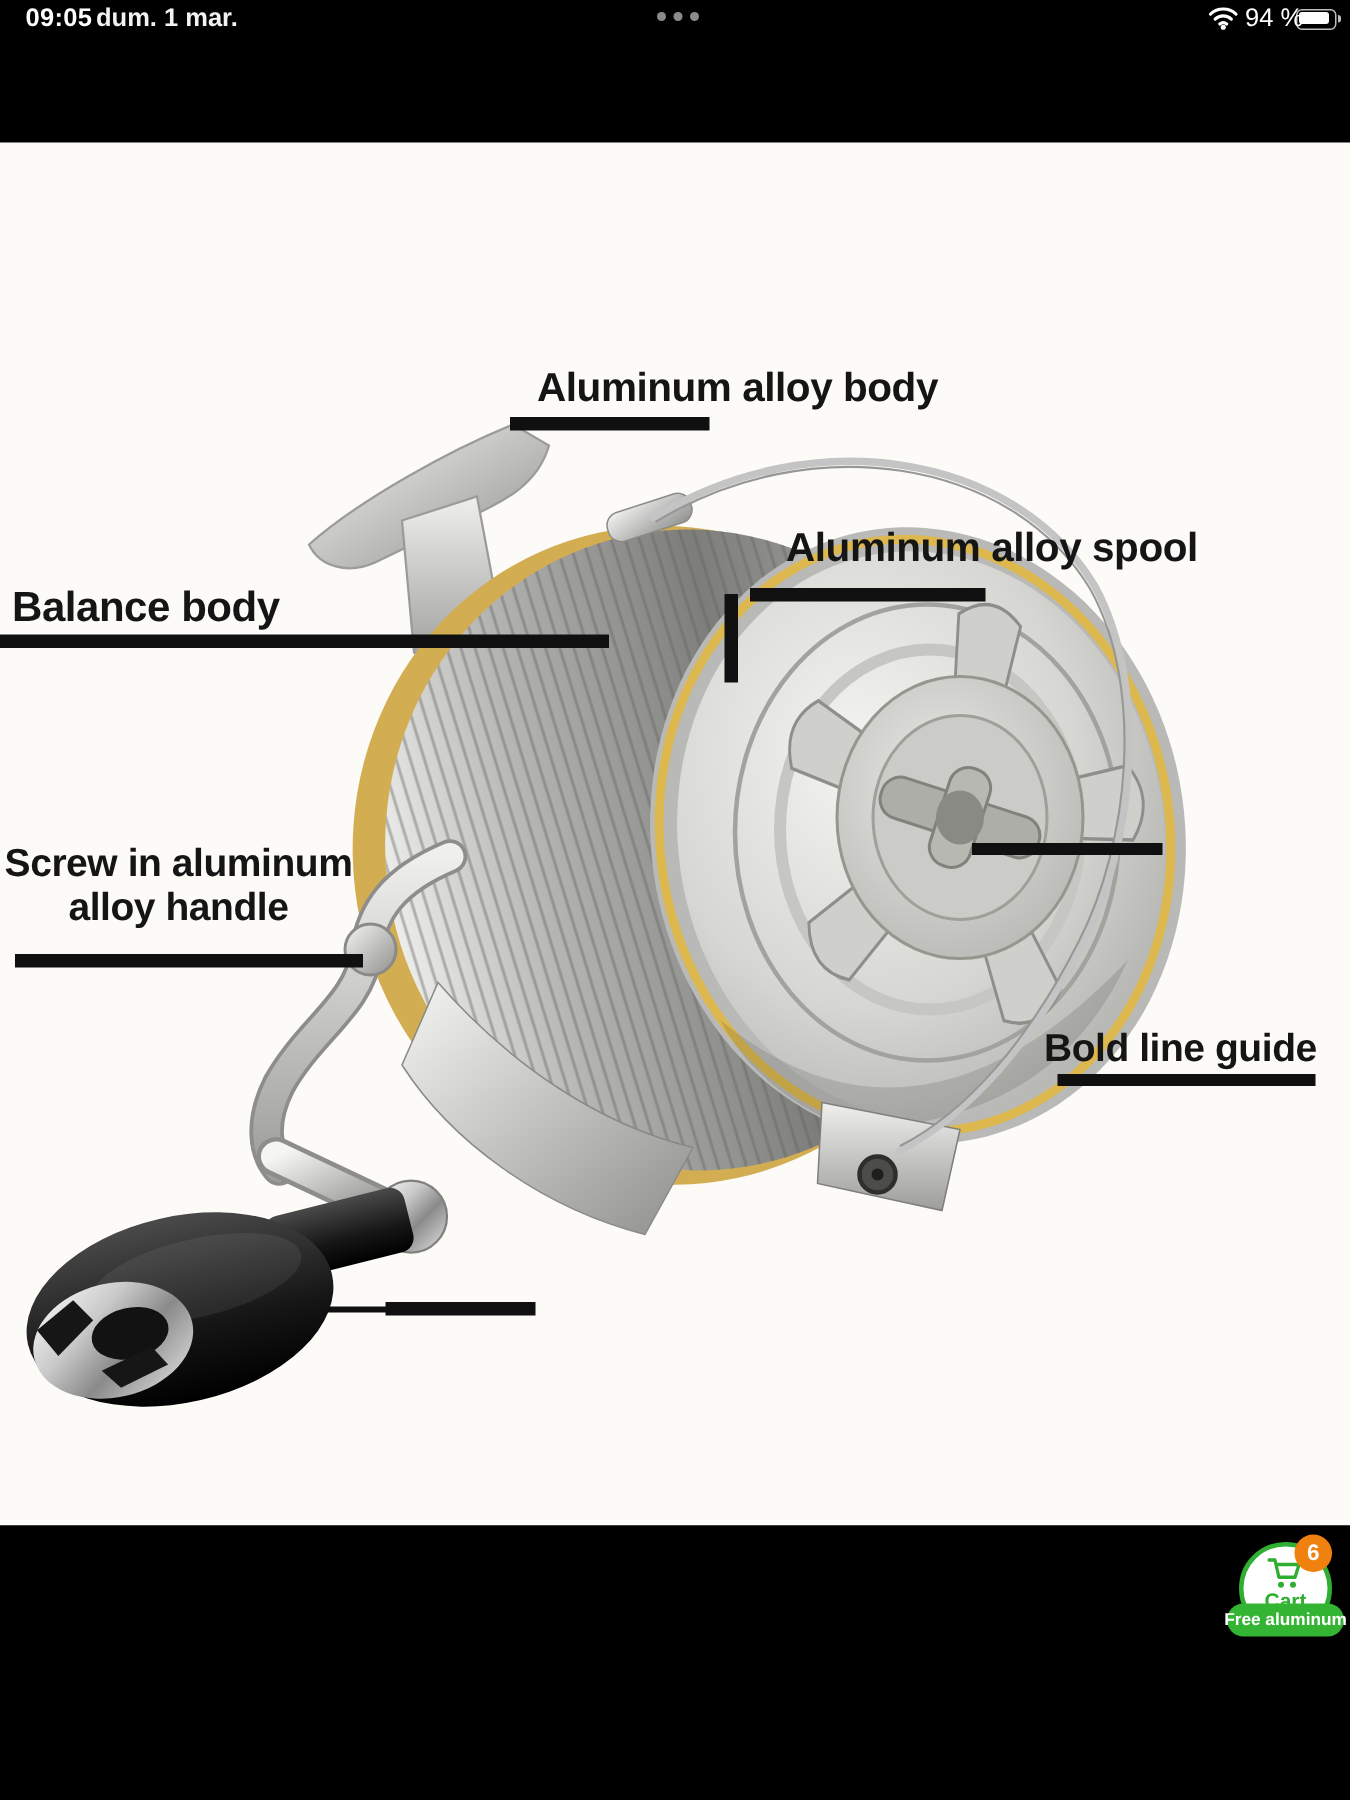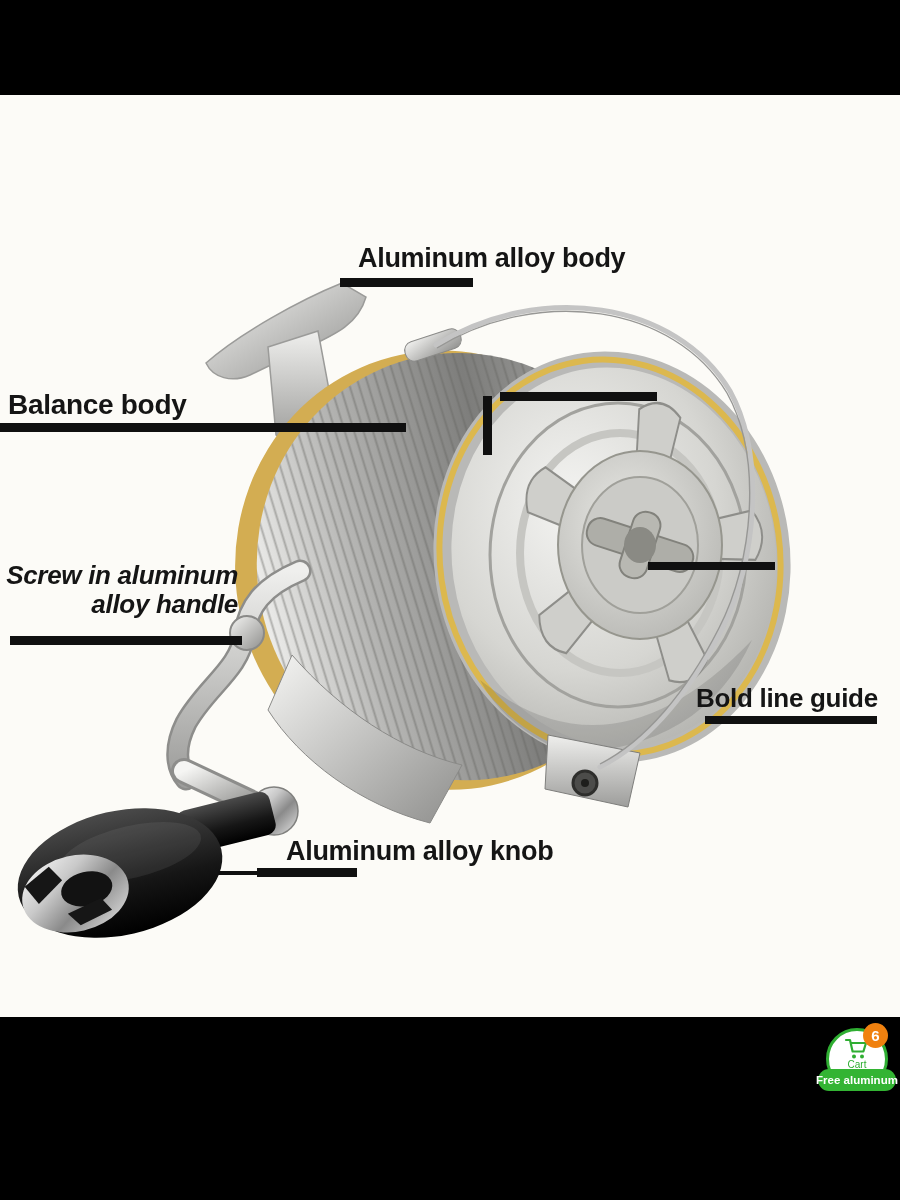--- a/index.html
+++ b/index.html
@@ -14,41 +14,63 @@
   .sb-wifi{position:absolute;left:805px;top:4px;}
   .sb-batt-pct{position:absolute;left:830px;top:2px;font-size:17px;font-weight:500;}
   .sb-batt{position:absolute;left:864px;top:6px;width:25px;height:12px;border:1px solid rgba(255,255,255,.75);border-radius:4px;}
   .sb-batt .fill{position:absolute;left:1px;top:1px;width:20px;height:8px;background:#fff;border-radius:2px;}
   .sb-batt .tip{position:absolute;right:-4px;top:3px;width:2.5px;height:5px;background:rgba(255,255,255,.75);border-radius:0 2px 2px 0;}
   
   .photo{position:absolute;left:0;top:95px;width:900px;height:922px;background:#fcfbf7;}
   .photo svg{position:absolute;left:0;top:0;}
   .label{position:absolute;font-weight:700;font-size:27px;line-height:1.12;color:#151515;
          letter-spacing:-.3px;white-space:nowrap;}
-  .label.wrap{white-space:normal;text-align:right;font-style:italic;}
+  .label.wrap{white-space:normal;text-align:center;}
   .bar{position:absolute;background:#101010;}
   
   .bottom{position:absolute;left:0;top:1017px;width:900px;height:183px;background:#000;}
   .cartwrap{position:absolute;left:816px;top:1022px;width:82px;height:74px;cursor:pointer;}
   .cart-circle{position:absolute;left:10px;top:6px;width:56px;height:56px;background:#fff;
                border:3px solid #2fae32;border-radius:50%;display:flex;flex-direction:column;
                align-items:center;justify-content:flex-start;}
-  .cart-circle .caption{color:#2fae32;font-size:10px;font-weight:400;margin-top:-3px;}
+  .cart-circle .caption{color:#2fae32;font-size:14px;font-weight:700;margin-top:-3px;}
   .cart-badge{position:absolute;left:47px;top:1px;width:25px;height:25px;background:#f0810f;
               border-radius:50%;color:#fff;font-size:15px;font-weight:700;display:flex;
               align-items:center;justify-content:center;z-index:3;}
   .cart-pill{position:absolute;left:2px;top:47px;width:78px;height:22px;background:#33b433;
              border-radius:12px;color:#fff;font-size:11.5px;font-weight:700;display:flex;
              align-items:center;justify-content:center;z-index:2;white-space:nowrap;}
 </style>
 </head>
 <body>
 
 <div class="page">
 
+  <div class="statusbar">
+    <div class="sb-time">09:05</div>
+    <div class="sb-date">dum. 1 mar.</div>
+    <div class="sb-dots">
+      <span></span>
+        <span></span>
+        <span></span>
+    </div>
+    <svg class="sb-wifi" width="21" height="16" viewBox="0 0 21 16">
+      <g fill="none" stroke="#fff" stroke-width="2.1" stroke-linecap="round">
+        <path d="M2 5.4 a12.4 12.4 0 0 1 17 0"></path>
+        <path d="M5.1 8.7 a7.9 7.9 0 0 1 10.8 0"></path>
+        <path d="M8.2 12 a3.6 3.6 0 0 1 4.6 0"></path>
+      </g>
+      <circle cx="10.5" cy="14.2" r="1.7" fill="#fff"></circle>
+    </svg>
+    <div class="sb-batt-pct">94 %</div>
+    <div class="sb-batt">
+      <div class="fill"></div>
+        <div class="tip"></div>
+    </div>
+  </div>
 
   <div class="photo">
     <svg width="900" height="922" viewBox="0 0 900 922">
       <defs>
         <linearGradient id="gMetal" x1="0" y1="0" x2="1" y2="1">
           <stop offset="0" stop-color="#f5f5f3"></stop>
             <stop offset=".5" stop-color="#c2c2c0"></stop>
             <stop offset="1" stop-color="#8f8f8d"></stop>
         </linearGradient>
         <linearGradient id="gMetalV" x1="0" y1="0" x2="0" y2="1">
@@ -162,35 +184,35 @@
           <ellipse cx="84" cy="786" rx="26" ry="17" fill="#121212"></ellipse>
           <path d="M24 770 L52 756 L62 772 L34 790 Z" fill="#161616"></path>
           <path d="M60 806 L96 798 L104 812 L70 820 Z" fill="#161616"></path>
         </g>
       </g>
     </svg>
 
     <div class="label" style="left:358px;top:148px;">Aluminum alloy body</div>
     <div class="bar" style="left:340px;top:183px;width:133px;height:9px;"></div>
 
+    <div class="label" style="left:524px;top:255px;">Aluminum alloy spool</div>
     <div class="bar" style="left:500px;top:297px;width:157px;height:9px;"></div>
     <div class="bar" style="left:483px;top:301px;width:9px;height:59px;"></div>
 
     <div class="label" style="left:8px;top:294px;font-size:28px;">Balance body</div>
     <div class="bar" style="left:0px;top:328px;width:406px;height:9px;"></div>
 
     <div class="label wrap" style="left:0px;top:466px;width:238px;font-size:26px;">Screw in aluminum alloy handle</div>
     <div class="bar" style="left:10px;top:541px;width:232px;height:9px;"></div>
 
     <div class="bar" style="left:648px;top:467px;width:127px;height:8px;"></div>
 
     <div class="label" style="left:696px;top:589px;font-size:26px;text-align:center;">Bold line guide</div>
     <div class="bar" style="left:705px;top:621px;width:172px;height:8px;"></div>
 
-    <div class="label" style="left:286px;top:741px;">Aluminum alloy knob</div>
     <div class="bar" style="left:257px;top:773px;width:100px;height:9px;"></div>
     <div class="bar" style="left:218px;top:776px;width:40px;height:4px;"></div>
   </div>
 
   <div class="bottom"></div>
 
   <div class="cartwrap">
     <div class="cart-circle">
       <svg width="28" height="26" viewBox="0 0 28 26" style="margin-top:5px;">
         <path d="M3 4 h4 l2.6 11.5 h10.8 l2.6 -8.5 H8" fill="none" stroke="#2fae32" stroke-width="2.2" stroke-linejoin="round" stroke-linecap="round"></path>

